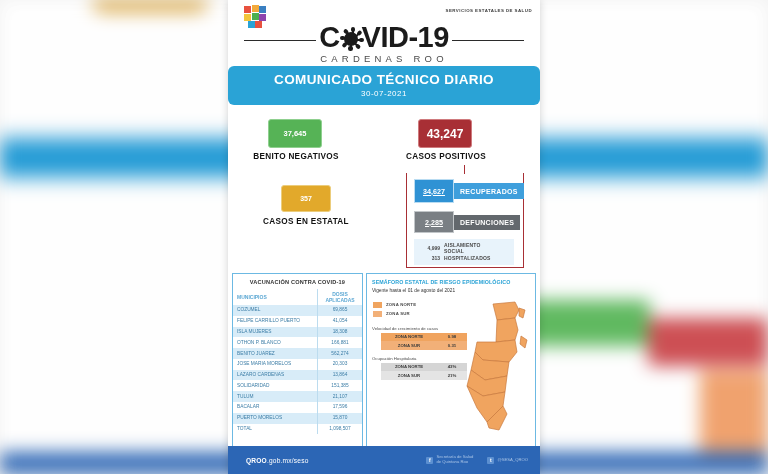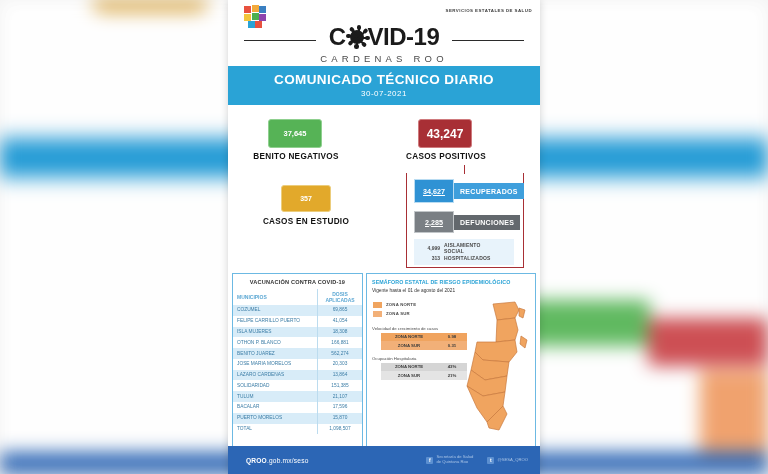--- a/index.html
+++ b/index.html
@@ -25,35 +25,35 @@
         box-shadow:0 0 8px rgba(0,0,0,.18);overflow:hidden;}
 
   
   .hdr{position:relative;height:66px;}
   .logo{position:absolute;left:12px;top:5px;width:30px;height:30px;}
   .logo .shield{position:relative;width:26px;height:22px;margin:0 auto;}
   .sq{position:absolute;width:7px;height:7px;}
   .svc{position:absolute;right:8px;top:8px;font-size:4.4px;letter-spacing:.45px;
        font-weight:bold;color:#3b3b3b;}
   .covid{position:absolute;left:0;right:0;top:22px;text-align:center;}
-  .covid-title{font-size:24px;font-weight:bold;letter-spacing:-.5px;color:#1b1b1b;
+  .covid-title{font-size:29px;font-weight:bold;letter-spacing:-.5px;color:#1b1b1b;
                line-height:30px;display:inline-block;}
   .virus{display:inline-block;width:22px;height:22px;position:relative;vertical-align:-3px;}
   .virus .body{position:absolute;left:4px;top:4px;width:14px;height:14px;border-radius:50%;
                background:#1b1b1b;}
   .virus .sp{position:absolute;left:50%;top:50%;width:2px;height:10px;background:#1b1b1b;
              transform-origin:center 0;}
   .virus .sp::after{content:"";position:absolute;left:-1.2px;bottom:-1.5px;width:4.4px;height:4.4px;
              border-radius:50%;background:#1b1b1b;}
   .qroo-sub{font-size:9.5px;letter-spacing:4.2px;color:#4b4b4b;margin-top:1px;}
   .rule-l,.rule-r{position:absolute;top:40px;height:1px;background:#2b2b2b;}
   .rule-l{left:16px;width:72px;}
   .rule-r{right:16px;width:72px;}
 
-  .banner{background:#2aa3d6;color:#fff;text-align:center;padding:6px 0 7px;}
+  .banner{background:#2aa3d6;color:#fff;text-align:center;padding:6px 0 7px;border-radius:6px;}
   .banner h2{margin:0;font-size:13.5px;font-weight:bold;letter-spacing:.4px;}
   .banner .date{font-size:8px;margin-top:2px;letter-spacing:.5px;}
 
   
   .stats{position:relative;height:168px;}
   .chip{position:absolute;border-radius:3px;display:flex;align-items:center;
         justify-content:center;color:#fff;font-weight:bold;}
   .chip-neg{left:40px;top:14px;width:52px;height:27px;background:#56b356;border:1.6px solid #8fd08f;font-size:7.5px;}
   .chip-pos{left:190px;top:14px;width:52px;height:27px;background:#a82f35;border:1.6px solid #cf7a7d;font-size:12px;}
   .chip-est{left:53px;top:80px;width:48px;height:25px;background:#e2a92b;border:1.6px solid #eccd7c;font-size:7px;}
@@ -174,21 +174,21 @@
   </div>
 
   <div class="stats">
     <div class="chip chip-neg">37,645</div>
     <div class="lbl lbl-neg">BENITO NEGATIVOS</div>
 
     <div class="chip chip-pos">43,247</div>
     <div class="lbl lbl-pos">CASOS POSITIVOS</div>
 
     <div class="chip chip-est">357</div>
-    <div class="lbl lbl-est">CASOS EN ESTUDIO</div>
+    <div class="lbl lbl-est">CASOS EN ESTATAL</div>
 
     <div class="stem"></div>
     <div class="bracket"></div>
 
     <div class="pill rec">
       <span class="num">34,627</span>
       <span class="tag">RECUPERADOS</span>
     </div>
 
     <div class="pill def">

